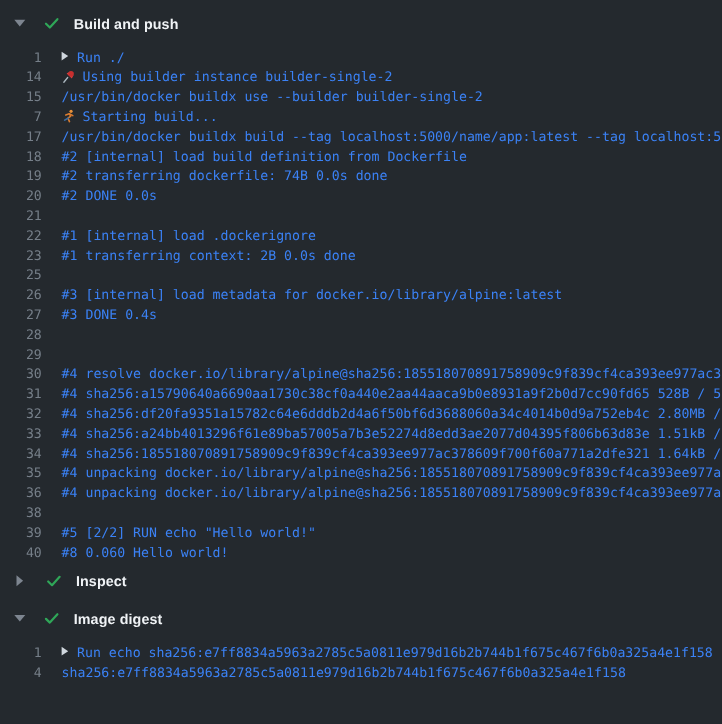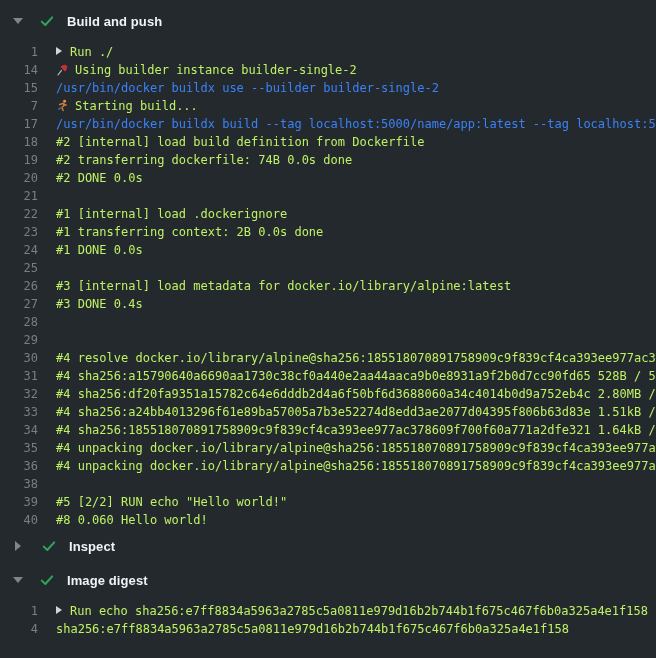--- a/index.html
+++ b/index.html
@@ -24,21 +24,21 @@
   .log{padding:5px 0 0 0;overflow:hidden;}
   .row{display:flex;height:18px;line-height:18px;white-space:pre;overflow:hidden;}
   .ln{
     flex:none;width:38px;text-align:right;
     font-family:"DejaVu Sans Mono","Liberation Mono",monospace;
     font-size:12px;color:#767f89;cursor:pointer;
   }
   .lt{
     flex:none;margin-left:18px;
     font-family:"DejaVu Sans Mono","Liberation Mono",monospace;
-    font-size:12px;color:#bef264;white-space:pre;
+    font-size:12px;color:#3b82f6;white-space:pre;
   }
   .lt.blue{color:#3b82f6;}
   .inline-icon{display:inline-block;vertical-align:-2px;margin-right:6px;}
   .inline-icon.expand-caret-icon{
     width:0;height:0;vertical-align:1px;
     border-top:4px solid transparent;border-bottom:4px solid transparent;
     border-left:6px solid #cfd6dd;cursor:pointer;margin-right:8px;
   }
 </style>
 </head>
@@ -70,21 +70,20 @@
                 <path d="M8.6 5.4 L12.6 7.6" stroke="#d97b2f" stroke-width="1.7" stroke-linecap="round"></path>
                 <path d="M7.2 10.4 L3.4 12.6" stroke="#3b6ea5" stroke-width="1.8" stroke-linecap="round"></path>
               </svg></span>Starting build...</span></div>
         <div class="row"><span class="ln">17</span><span class="lt blue">/usr/bin/docker buildx build --tag localhost:5000/name/app:latest --tag localhost:50</span></div>
         <div class="row"><span class="ln">18</span><span class="lt">#2 [internal] load build definition from Dockerfile</span></div>
         <div class="row"><span class="ln">19</span><span class="lt">#2 transferring dockerfile: 74B 0.0s done</span></div>
         <div class="row"><span class="ln">20</span><span class="lt">#2 DONE 0.0s</span></div>
         <div class="row"><span class="ln">21</span><span class="lt"></span></div>
         <div class="row"><span class="ln">22</span><span class="lt">#1 [internal] load .dockerignore</span></div>
         <div class="row"><span class="ln">23</span><span class="lt">#1 transferring context: 2B 0.0s done</span></div>
-        <div class="row"><span class="ln">24</span><span class="lt">#1 DONE 0.0s</span></div>
         <div class="row"><span class="ln">25</span><span class="lt"></span></div>
         <div class="row"><span class="ln">26</span><span class="lt">#3 [internal] load metadata for docker.io/library/alpine:latest</span></div>
         <div class="row"><span class="ln">27</span><span class="lt">#3 DONE 0.4s</span></div>
         <div class="row"><span class="ln">28</span><span class="lt"></span></div>
         <div class="row"><span class="ln">29</span></div>
         <div class="row"><span class="ln">30</span><span class="lt">#4 resolve docker.io/library/alpine@sha256:185518070891758909c9f839cf4ca393ee977ac3</span></div>
         <div class="row"><span class="ln">31</span><span class="lt">#4 sha256:a15790640a6690aa1730c38cf0a440e2aa44aaca9b0e8931a9f2b0d7cc90fd65 528B / 5</span></div>
         <div class="row"><span class="ln">32</span><span class="lt">#4 sha256:df20fa9351a15782c64e6dddb2d4a6f50bf6d3688060a34c4014b0d9a752eb4c 2.80MB /</span></div>
         <div class="row"><span class="ln">33</span><span class="lt">#4 sha256:a24bb4013296f61e89ba57005a7b3e52274d8edd3ae2077d04395f806b63d83e 1.51kB /</span></div>
         <div class="row"><span class="ln">34</span><span class="lt">#4 sha256:185518070891758909c9f839cf4ca393ee977ac378609f700f60a771a2dfe321 1.64kB /</span></div>

